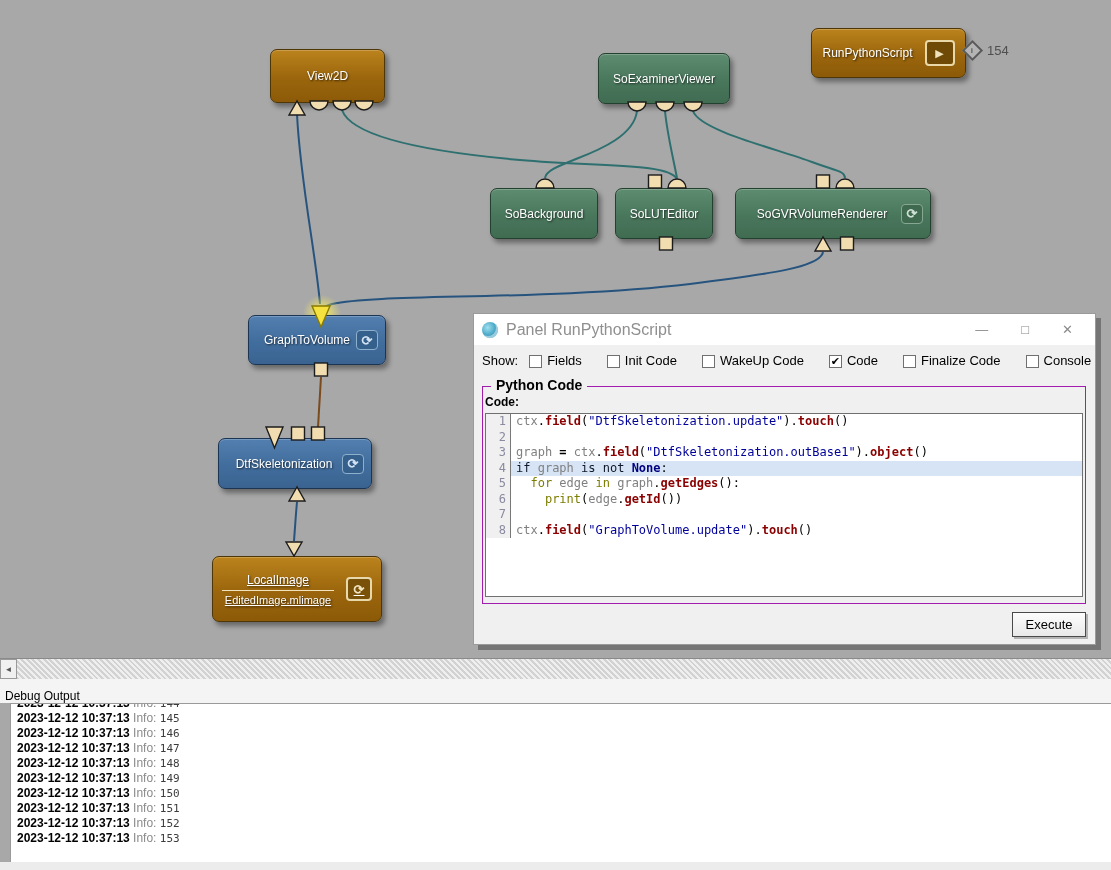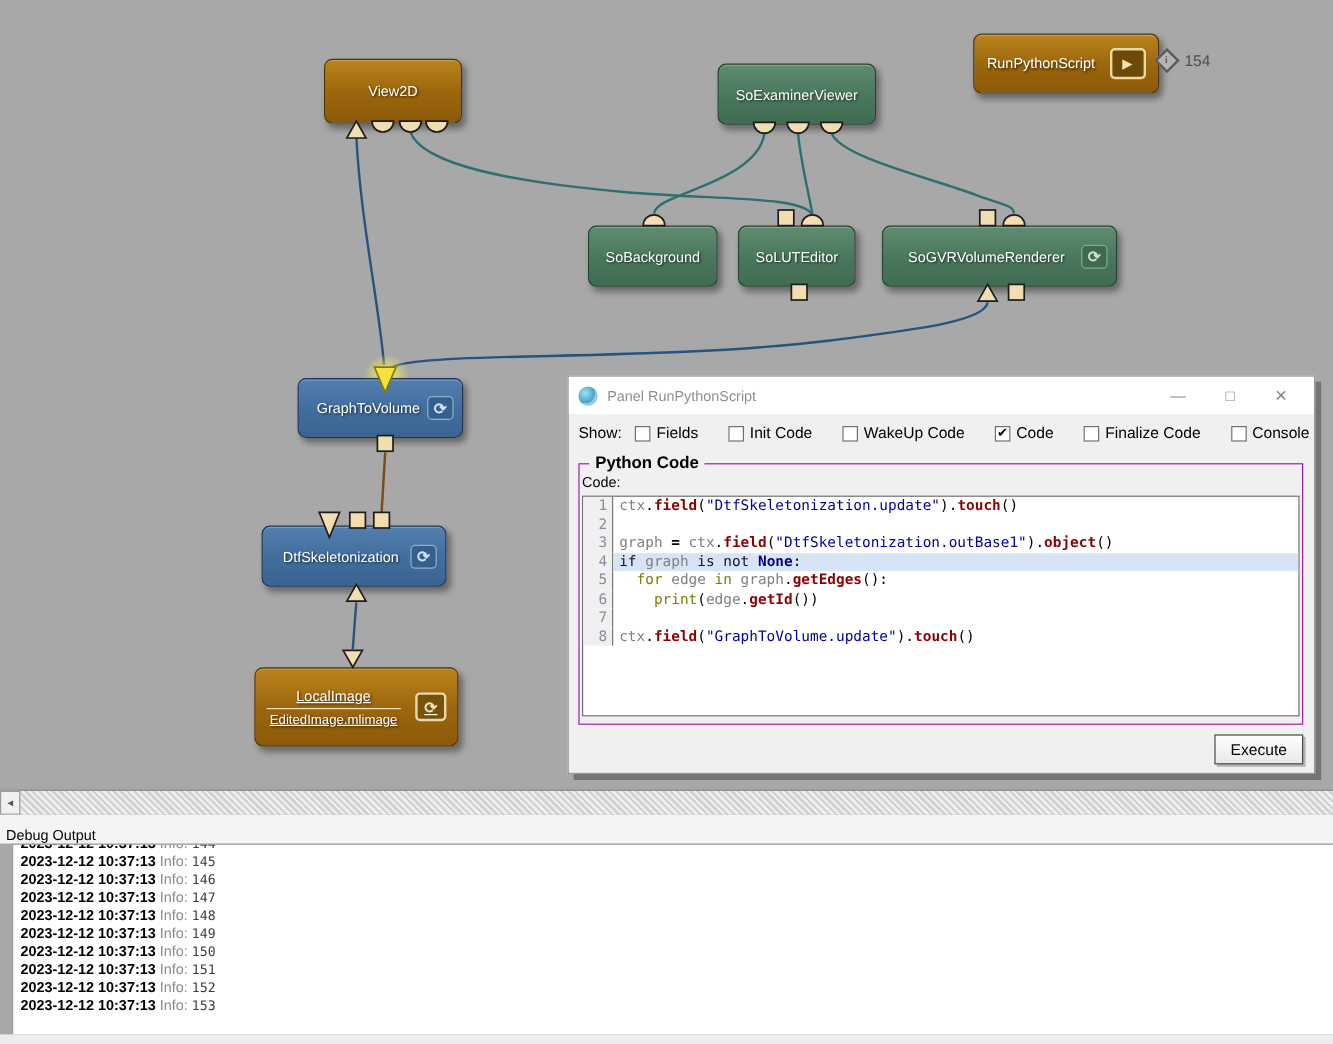--- a/index.html
+++ b/index.html
@@ -44,31 +44,31 @@
   .diamond span{transform:rotate(-45deg);font-size:8px;font-weight:bold;color:#5a5a5a;line-height:1;}
   .marker .val{font-size:13px;}
 
   
   .panel{position:absolute;left:473px;top:313px;width:623px;height:332px;background:#f0f0f0;
          border:1px solid #9a9a9a;box-sizing:border-box;z-index:10;box-shadow:5px 5px 0 rgba(100,100,100,.75);}
   .titlebar{height:31px;background:#ffffff;display:flex;align-items:center;padding:0 8px;box-sizing:border-box;}
   .app-icon{width:16px;height:16px;border-radius:50%;margin-right:8px;
             background:radial-gradient(circle at 35% 35%,#9fe0ef,#2b93b8 70%);
             box-shadow:inset -2px -2px 0 rgba(255,255,255,.5);}
-  .title-text{font-size:12px;color:#8f8f8f;flex:1;}
+  .title-text{font-size:16px;color:#8f8f8f;flex:1;}
   .win-controls{display:flex;gap:33px;padding-right:14px;color:#8a8a8a;font-size:13px;}
   .win-controls span{cursor:default;}
   .showrow{height:30px;display:flex;align-items:center;font-size:13px;color:#000;padding-left:8px;gap:25px;}
   .show-label{margin-right:-14px;}
   .cbitem{display:flex;align-items:flex-end;gap:5px;}
   .cbox{width:13px;height:13px;background:#fff;border:1px solid #707070;box-sizing:border-box;
         display:flex;align-items:center;justify-content:center;font-size:11px;line-height:1;color:#000;}
   .groupbox{position:absolute;left:8px;right:9px;top:72px;bottom:40px;border:1px solid #a21caf;}
   .gb-title{position:absolute;left:8px;top:-10px;background:#f0f0f0;padding:0 5px;font-size:14px;font-weight:bold;color:#000;}
-  .code-label{position:absolute;left:2px;top:8px;font-size:12px;color:#000;}
+  .code-label{position:absolute;left:2px;top:8px;font-size:12px;color:#000;font-weight:bold;}
   .editor{position:absolute;left:2px;right:2px;top:26px;bottom:6px;background:#fff;border:1px solid #707070;
           overflow:hidden;font-family:"DejaVu Sans Mono","Liberation Mono",monospace;font-size:12px;}
   .code-row{display:flex;height:15.5px;line-height:15.5px;white-space:pre;}
   .gutter{width:20px;flex:0 0 20px;text-align:right;padding-right:4px;background:#f0f0f0;
           border-right:1px solid #787878;color:#8a8aa0;}
   .code-text{flex:1;padding-left:5px;}
   .code-row.hl .code-text{background:#d6e4f5;}
   .cv{color:#808080}.co{color:#000}.cf{color:#8b0000;font-weight:bold}.cs{color:#00009b}
   .ck{color:#0f172a}.ck2{color:#7d7d00}.cn{color:#000080;font-weight:bold}.ceq{color:#000;font-weight:bold}
   .exec-btn{position:absolute;right:9px;bottom:7px;width:74px;height:25px;font-size:13px;color:#000;

